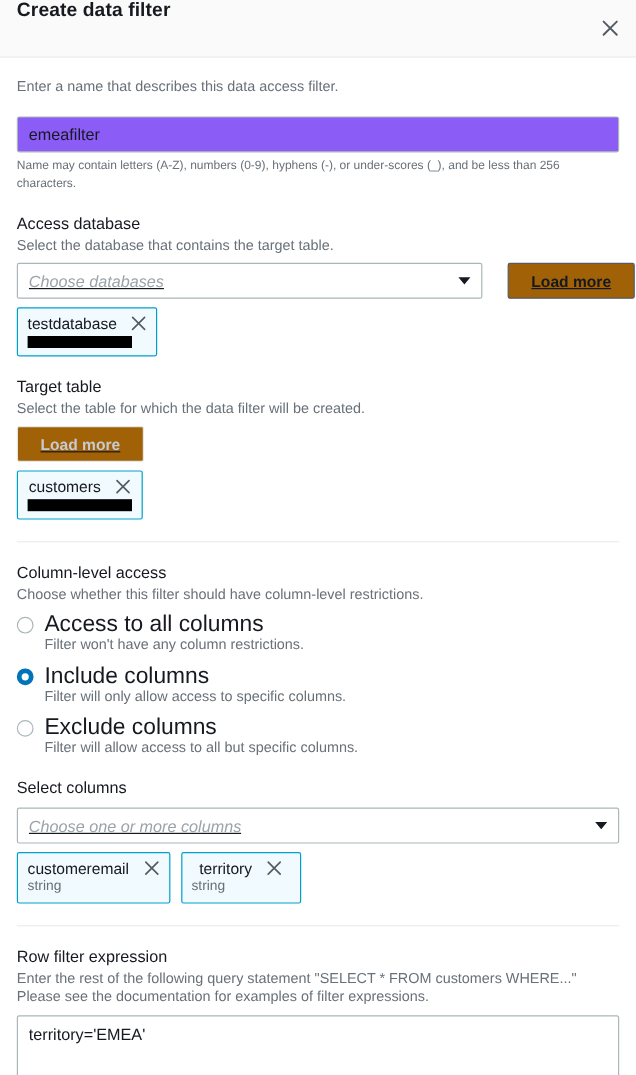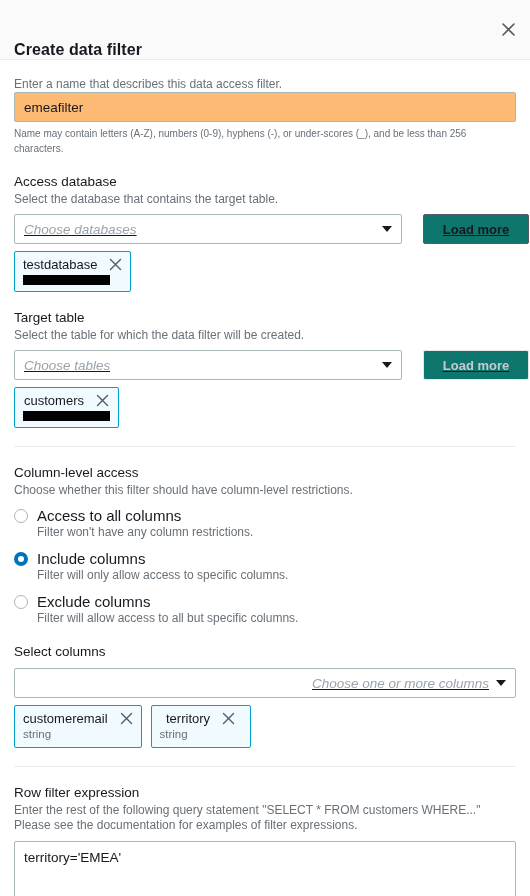--- a/index.html
+++ b/index.html
@@ -8,25 +8,25 @@
     width: 530px; height: 896px;
     background: #ffffff;
     font-family: "Liberation Sans", sans-serif;
     color: #16191f;
     overflow: hidden;
   }
 
   
   .modal-header {
     position: relative;
-    height: 60px;
+    height: 48px;
     background: #fafafa;
     border-bottom: 1px solid #e9ebed;
     display: flex;
-    align-items: flex-end;
+    align-items: flex-start;
     padding: 0 14px;
   }
   .modal-title {
     font-size: 16px;
     font-weight: bold;
     color: #16191f;
     letter-spacing: 0.1px;
   }
   .close-btn {
     position: absolute;
@@ -59,24 +59,24 @@
     font-size: 10px;
     color: #687078;
     line-height: 15px;
     margin-top: 4px;
   }
 
   
   .text-input {
     width: 100%;
     height: 30px;
-    margin-top: 0;
+    margin-top: 17px;
     border: 1px solid #aab7b8;
     border-radius: 2px;
-    background: #fdba74;
+    background: #8b5cf6;
     font-family: "Liberation Sans", sans-serif;
     font-size: 13.5px;
     color: #16191f;
     padding: 0 9px;
     outline: none;
   }
 
   
   .select-row {
     display: flex;
@@ -90,21 +90,21 @@
     height: 30px;
     border: 1px solid #aab7b8;
     border-radius: 2px;
     background: #fff;
     display: flex;
     align-items: center;
     padding: 0 26px 0 9px;
     cursor: pointer;
   }
   .fake-select.narrow { width: 388px; flex: 0 0 388px; }
-  .fake-select.wide   { width: 100%; justify-content: flex-end; }
+  .fake-select.wide   { width: 100%; }
   .fake-select .ph {
     font-size: 13.5px;
     font-style: italic;
     color: #9aa3ab;
     white-space: nowrap;
     overflow: hidden;
   }
   .caret {
     position: absolute;
     right: 9px;
@@ -114,21 +114,21 @@
     border-left: 5px solid transparent;
     border-right: 5px solid transparent;
     border-top: 6px solid #16191f;
   }
 
   .btn {
     height: 30px;
     min-width: 106px;
     border: 1px solid #545b64;
     border-radius: 2px;
-    background: #0f766e;
+    background: #a16207;
     color: #16191f;
     font-family: "Liberation Sans", sans-serif;
     font-size: 13px;
     font-weight: bold;
     cursor: pointer;
     padding: 0 14px;
     white-space: nowrap;
   }
   .btn.disabled {
     border-color: #e4e6e7;
@@ -206,21 +206,21 @@
     background: #fff;
     margin: 2px 9px 0 0;
     position: relative;
   }
   .radio-mark.checked {
     border: 4px solid #0073bb;
     background: #fff;
   }
   .radio-texts { flex: 1; }
   .radio-title {
-    font-size: 15px;
+    font-size: 19px;
     color: #16191f;
     line-height: 17px;
   }
   .radio-desc {
     font-size: 12px;
     color: #687078;
     line-height: 16px;
   }
 
   
@@ -283,24 +283,20 @@
         <div class="token-redacted w1"></div>
       </div>
     </div>
   </div>
 
   <div class="field-group">
     <div class="field-label">Target table</div>
     <div class="field-desc">Select the table for which the data filter will be created.</div>
 
     <div class="select-row">
-      <div class="fake-select narrow">
-        <span class="ph">Choose tables</span>
-        <span class="caret"></span>
-      </div>
       <button class="btn disabled">Load more</button>
     </div>
 
     <div class="token-row">
       <div class="token">
         <div class="token-top">
           <span class="token-label">customers</span>
           <svg class="token-x" viewBox="0 0 13 13">
             <path d="M1.5 1.5 L11.5 11.5 M11.5 1.5 L1.5 11.5" stroke="#545b64" stroke-width="1.4" fill="none" stroke-linecap="round"></path>
           </svg>

